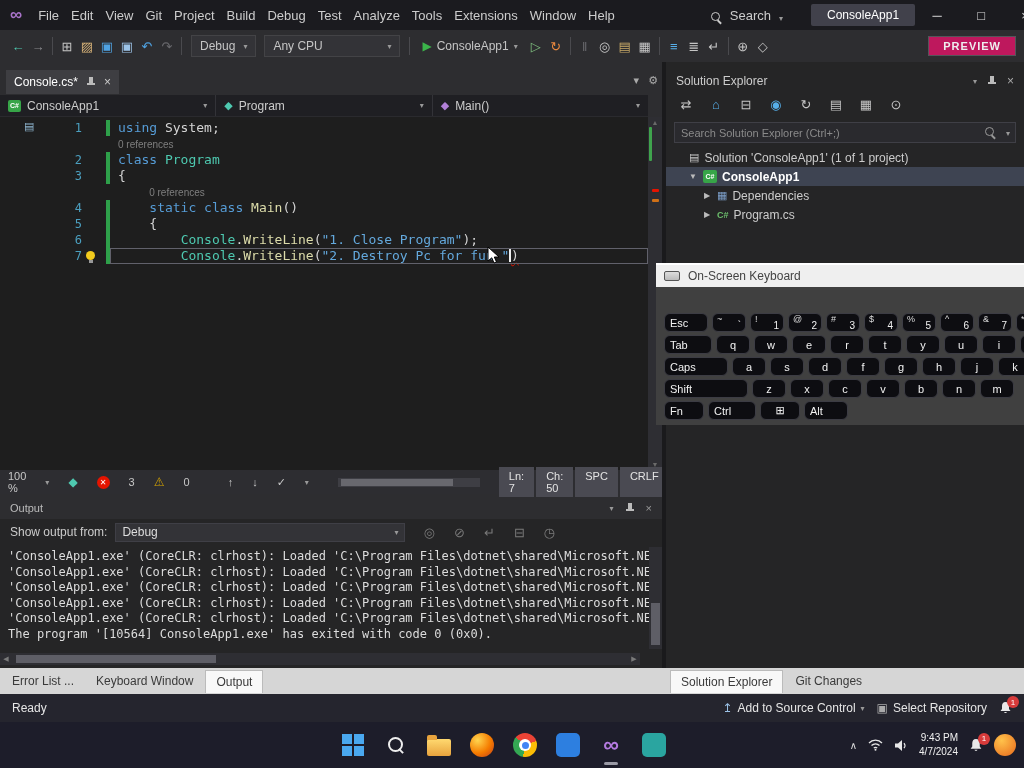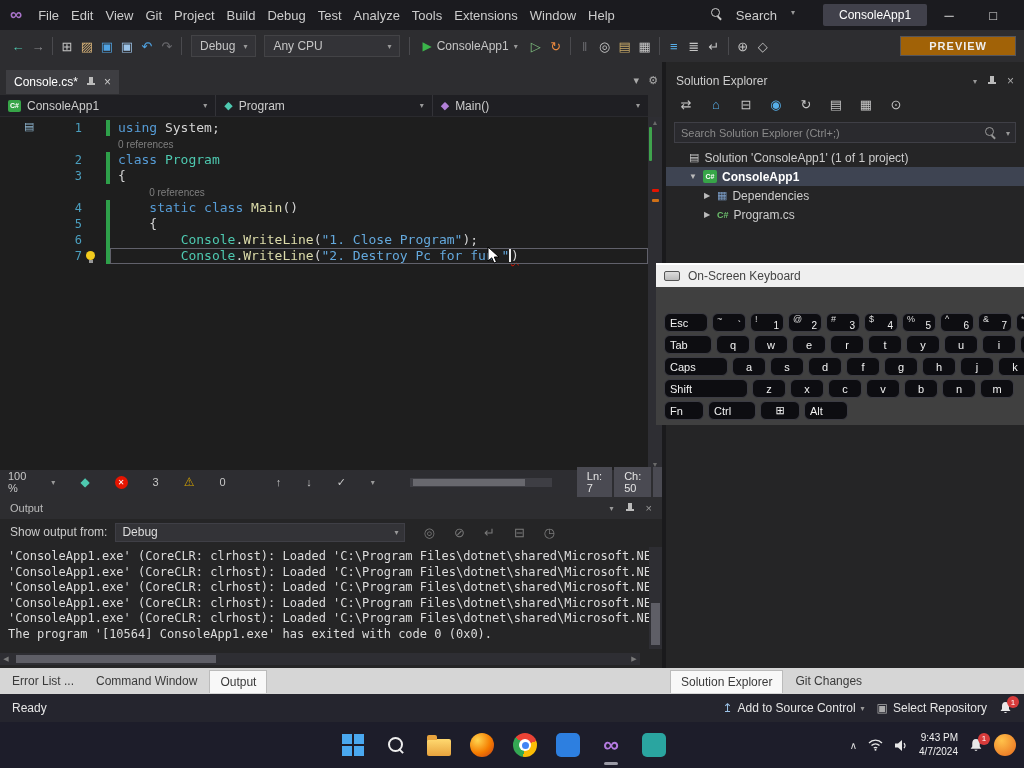--- a/index.html
+++ b/index.html
@@ -4,36 +4,36 @@
 <style>
 *{margin:0;padding:0;box-sizing:border-box}
 html,body{width:1024px;height:768px;overflow:hidden;background:#000}
 body{font-family:"Liberation Sans",sans-serif}
 .screen{position:relative;width:1024px;height:768px;overflow:hidden;background:#1E1E1E}
 
 .titlebar{position:absolute;left:0;top:0;width:1024px;height:30px;background:#1B1B1F;display:flex;align-items:center;color:#CCC;font-size:13px;z-index:20}
 .vs-logo{color:#A873C9;font-size:17px;font-weight:bold;padding:0 10px}
 .menubar{display:flex}
 .menu-item{padding:0 6px;cursor:default;white-space:nowrap}
-.tb-search{display:flex;align-items:flex-start;gap:14px;margin-left:90px;color:#CCC}
+.tb-search{display:flex;align-items:flex-end;gap:8px;margin-left:90px;color:#CCC}
 .mag{width:11px;height:11px;position:relative;display:inline-block}
 .mag::before{content:"";position:absolute;width:7px;height:7px;border:1.5px solid currentColor;border-radius:50%;left:0;top:0}
 .mag::after{content:"";position:absolute;width:5px;height:1.5px;background:currentColor;transform:rotate(45deg);left:6px;top:9px}
 .arr{font-size:8px;color:#999}
 .tb-apptitle{margin-left:28px;background:#41414B;padding:4px 16px;border-radius:2px;color:#FFF;font-size:12px}
 .win-controls{margin-left:auto;display:flex}
 .win-btn{width:44px;height:30px;display:flex;align-items:center;justify-content:center;color:#DDD;font-size:13px}
 
 .toolbar{position:absolute;left:0;top:30px;width:1024px;height:32px;background:#2D2D30;display:flex;align-items:center;gap:2px;padding:0 8px;font-size:12px;color:#C5C5C5;z-index:20}
 .gicon{width:20px;text-align:center;font-size:13px;flex:none}
 .tb-sep{width:1px;height:18px;background:#4A4A4E;margin:0 4px;flex:none}
 .dd{display:flex;align-items:center;gap:8px;background:#333337;border:1px solid #434346;height:22px;padding:0 8px;margin:0 3px;flex:none}
 .run-btn{display:flex;align-items:center;gap:5px;padding:0 6px;height:22px;flex:none}
 .play{color:#3BB44A;font-size:12px}
-.preview-btn{margin-left:auto;background:#a16207;border:1px solid #55555A;color:#EEE;font-size:11px;font-weight:bold;letter-spacing:1px;padding:3px 28px;flex:none}
+.preview-btn{margin-left:auto;background:#be185d;border:1px solid #55555A;color:#EEE;font-size:11px;font-weight:bold;letter-spacing:1px;padding:3px 14px;flex:none}
 
 .left-region{position:absolute;left:0;top:62px;width:662px;height:606px;background:#2D2D30}
 .doc-tab{position:absolute;left:6px;top:8px;height:24px;background:#3E3E42;color:#FFF;display:flex;align-items:center;gap:8px;padding:0 8px;font-size:12px;z-index:2}
 .pin{width:10px;height:11px;position:relative;display:inline-block}
 .pin::before{content:"";position:absolute;left:3px;top:0;width:4px;height:6px;background:#BBB}
 .pin::after{content:"";position:absolute;left:1px;top:6px;width:8px;height:2px;background:#BBB}
 .tab-x{color:#CCC;font-size:12px}
 .tab-right{position:absolute;right:4px;top:12px;display:flex;gap:9px;color:#AAA;font-size:11px;z-index:2}
 .breadcrumb{position:absolute;left:0;top:33px;width:648px;height:22px;background:#1F1F23;border-bottom:1px solid #2A2A2E;display:flex}
 .bc-seg{display:flex;align-items:center;gap:6px;font-size:12px;color:#CCC;padding:0 8px;border-right:1px solid #333338;flex:1;min-width:0}
@@ -53,21 +53,21 @@
 .seg.kw{color:#569CD6}.seg.ty{color:#4EC9B0}.seg.me{color:#DCDCAA}.seg.st{color:#64A9DD}.seg.pl{color:#D4D4D4}
 .seg.sq{text-decoration-line:underline;text-decoration-style:wavy;text-decoration-color:#E51400;text-decoration-thickness:1px;text-underline-offset:2px}
 .cref{font-size:10px;color:#7F7F7F;font-family:"Liberation Sans",sans-serif}
 .caret{display:inline-block;width:1.5px;height:13px;background:#EEE;vertical-align:-2px}
 .bulb{position:absolute;left:4px;top:3px;width:9px;height:9px;border-radius:50%;background:#F2CB1D}
 .bulb-base{position:absolute;left:2.5px;top:9px;width:4px;height:3px;background:#999}
 .margin-glyph{position:absolute;left:24px;top:58px;color:#8FB6D0;font-size:11px;z-index:2}
 .ed-vscroll{position:absolute;right:0;top:55px;width:14px;height:353px;background:#2E2E33}
 .ed-vscroll .sarr{position:absolute;left:0;width:14px;text-align:center;font-size:7px;color:#6A6A6A}
 .vmark{position:absolute;border-radius:1px}
-.ed-status{position:absolute;left:0;top:408px;width:648px;height:24px;background:#2D2D31;display:flex;align-items:center;font-size:11px;color:#C8C8C8;padding:0 8px;gap:25px}
+.ed-status{position:absolute;left:0;top:408px;width:648px;height:24px;background:#2D2D31;display:flex;align-items:center;font-size:11px;color:#C8C8C8;padding:0 8px;gap:19px}
 .err-circle{width:13px;height:13px;border-radius:50%;background:#E51400;color:#FFF;font-size:8px;display:flex;align-items:center;justify-content:center;flex:none}
 .warn-tri{color:#D9A700;font-size:12px}
 .mini-sep{width:1px;height:14px;background:#4A4A4E}
 .ed-hscroll{position:relative;width:142px;height:9px;background:#3E3E44;margin-left:10px;flex:none}
 .ed-hthumb{position:absolute;left:3px;top:1px;width:112px;height:7px;background:#68686E}
 .ed-cells{margin-left:auto;display:flex;gap:2px}
 .ed-cell{background:#4A4A52;padding:3px 10px;font-size:11px;color:#E4E4E4}
 
 .output{position:absolute;left:0;top:435px;width:662px;height:171px;background:#252526}
 .out-header{height:22px;display:flex;align-items:center;padding:0 10px;font-size:11px;color:#BBB;background:#2D2D30}
@@ -590,21 +590,21 @@
           <div class="key kleft" style="width: 44px;">
             <span class="kmain">Alt</span>
           </div>
         </div>
       </div>
   </div>
 
   <div class="panel-tabs">
     <span style="display:flex;align-items:center">
         <span class="ptab">Error List ...</span>
-        <span class="ptab">Command Window</span>
+        <span class="ptab">Keyboard Window</span>
         <span class="ptab active">Output</span>
       </span>
     <span class="ptabs-right">
         <span class="ptab active">Solution Explorer</span>
         <span class="ptab">Git Changes</span>
       </span>
   </div>
 
   <div class="statusbar">
     <span>Ready</span>

